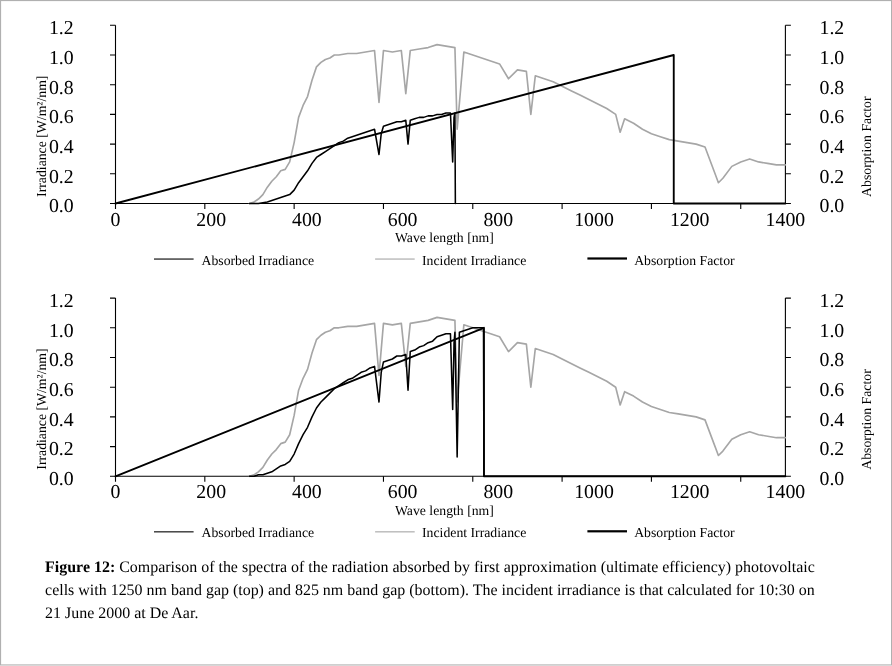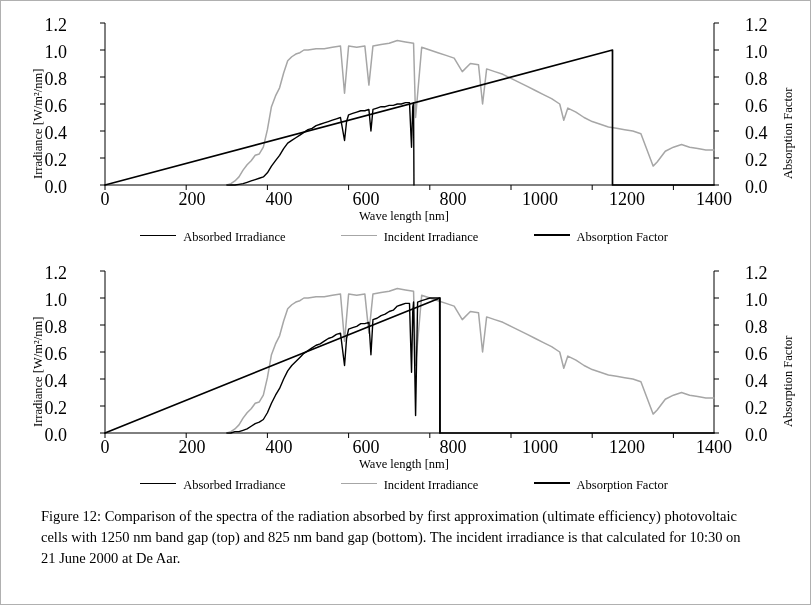--- a/index.html
+++ b/index.html
@@ -110,21 +110,21 @@
 
   .caption {
     position: absolute;
     left: 40px;
     top: 505px;
     width: 700px;
     font-size: 14.5px;
     line-height: 21px;
     text-align: left;
   }
-  .caption b { font-weight: normal; }
+  .caption b { font-weight: bold; }
 
   svg { display: block; }
 </style>
 </head>
 <body>
 
 <div class="page">
 
   <div class="figure-box">
 

